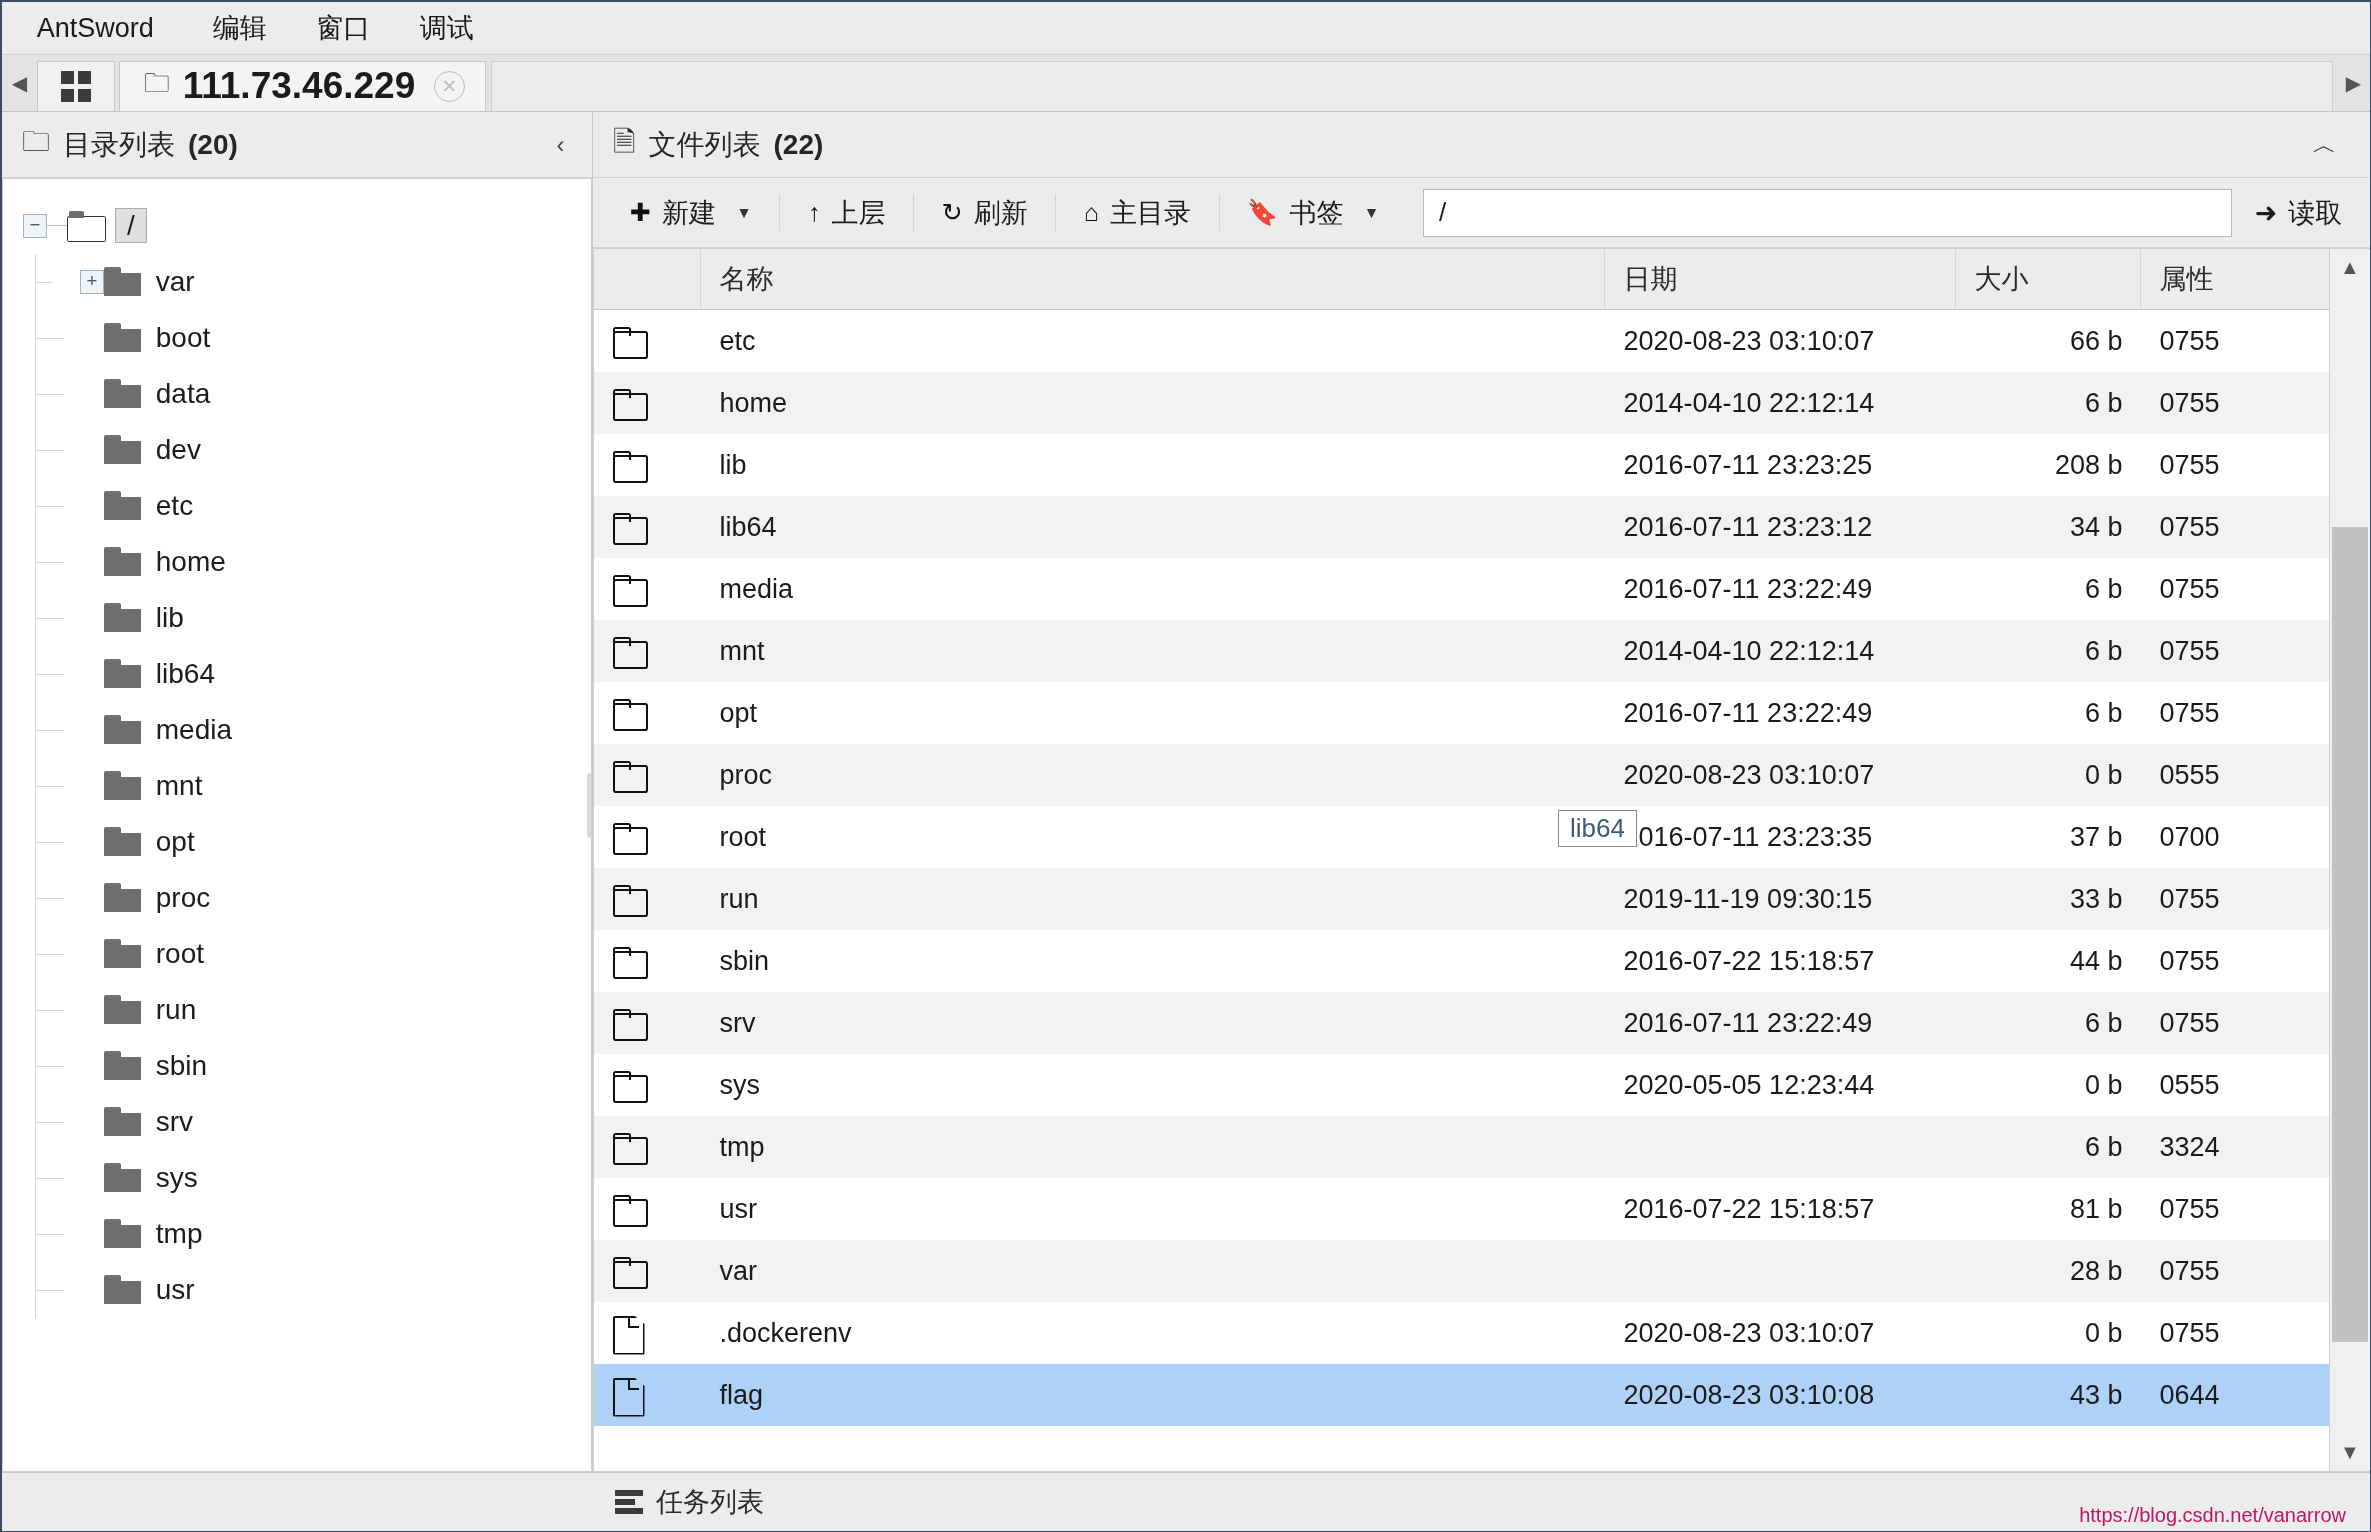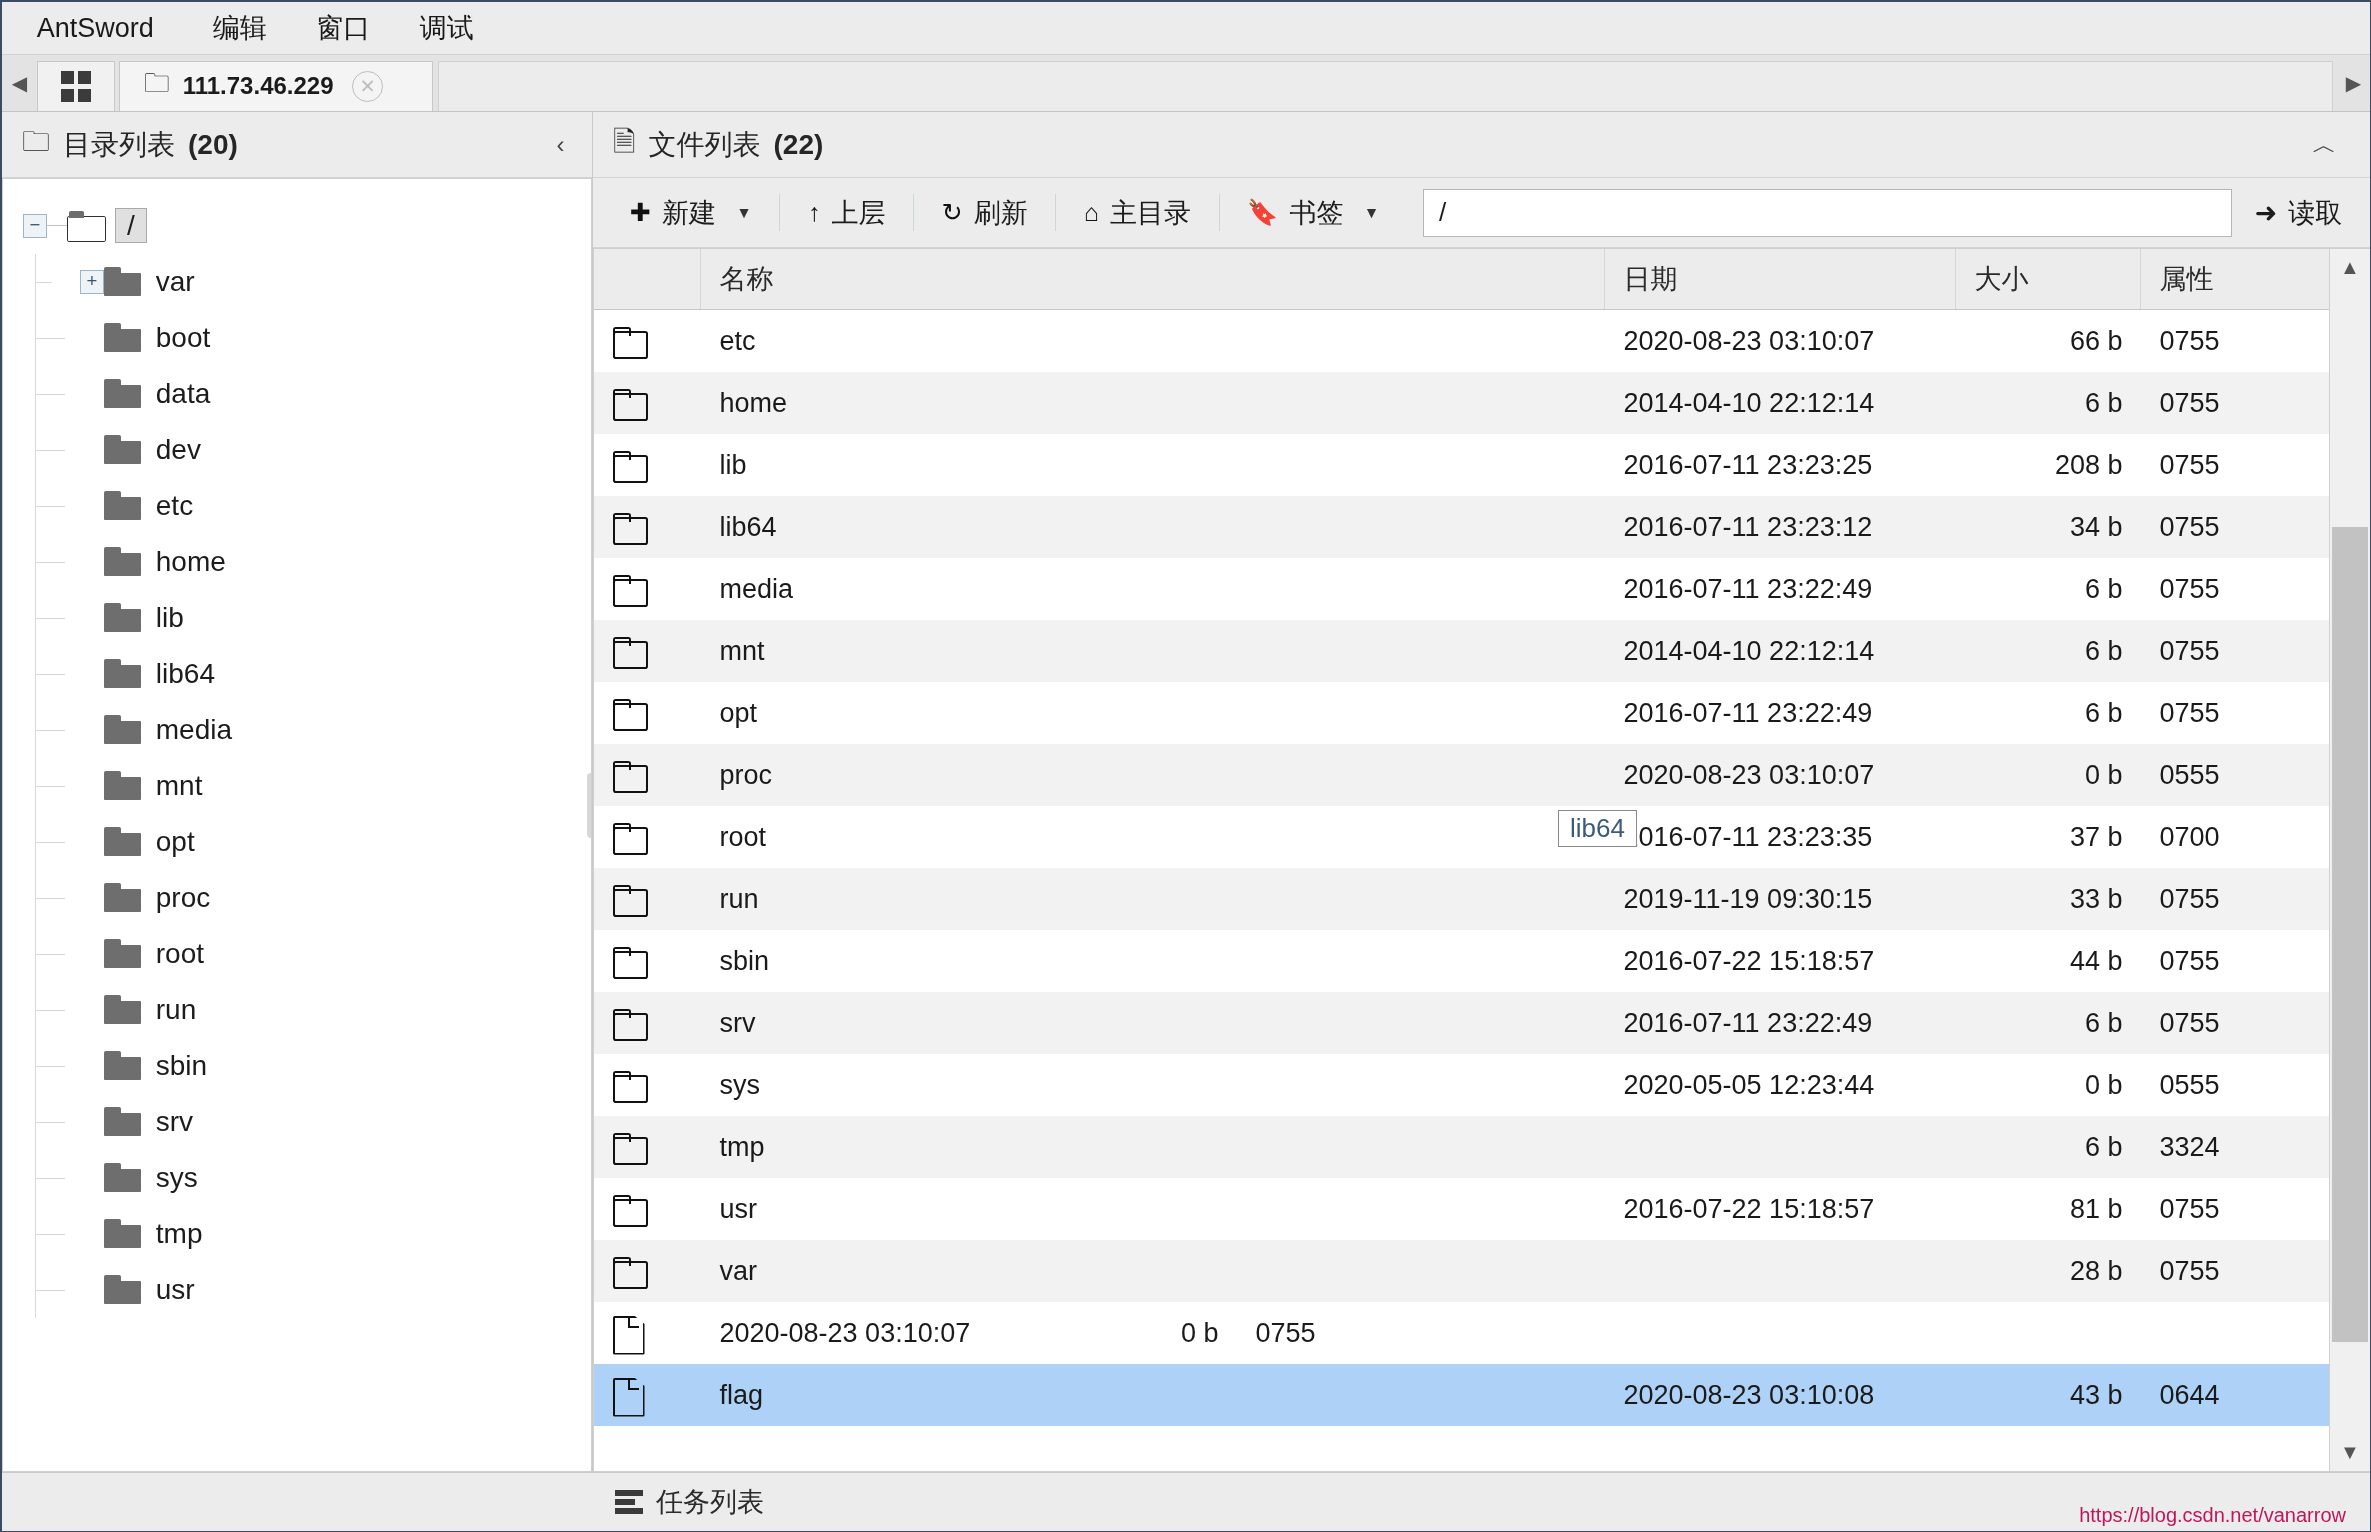--- a/index.html
+++ b/index.html
@@ -55,21 +55,21 @@
   .grid-icon i { width: 13px; height: 13px; background: #3b3b3b; display: block; }
   .tab-active {
     margin: 5.5px 0 0 3.7px;
     min-width: 314px; padding: 0 20px 0 24px;
     background: #f4f4f4;
     border: 0.9px solid #c8c8c8; border-bottom: none;
     display: flex; align-items: center; gap: 13px;
     cursor: pointer;
   }
   .tab-active .t-folder { font-size: 26px; color: #2a2a2a; }
-  .tab-active .t-label { font-size: 24px; font-weight: bold; color: #1b1b1b; white-space: nowrap; }
+  .tab-active .t-label { font-size: 37px; font-weight: bold; color: #1b1b1b; white-space: nowrap; }
   .tab-close {
     width: 31px; height: 31px; border-radius: 50%;
     border: 1.8px solid #bdbdbd; color: #bdbdbd;
     font-size: 19.4px; line-height: 28px; text-align: center;
     margin-left: 5.5px; cursor: pointer;
   }
   .tab-rest {
     flex: 1; margin: 5.5px 3.7px 0 5.5px;
     background: #ececec; border: 0.9px solid #d0d0d0; border-bottom: none;
   }
@@ -642,20 +642,21 @@
                 <span class="ic-folder"></span>
               </div>
               <div class="td c-name">var</div>
               <div class="td c-size">28 b</div>
               <div class="td c-attr">0755</div>
             </div>
             <div class="trow">
               <div class="td c-icon">
                 <span class="ic-file"></span>
               </div>
+              <div class="td c-name">.dockerenv</div>
               <div class="td c-date">2020-08-23 03:10:07</div>
               <div class="td c-size">0 b</div>
               <div class="td c-attr">0755</div>
             </div>
             <div class="trow sel">
               <div class="td c-icon">
                 <span class="ic-file"></span>
               </div>
               <div class="td c-name">flag</div>
               <div class="td c-date">2020-08-23 03:10:08</div>

